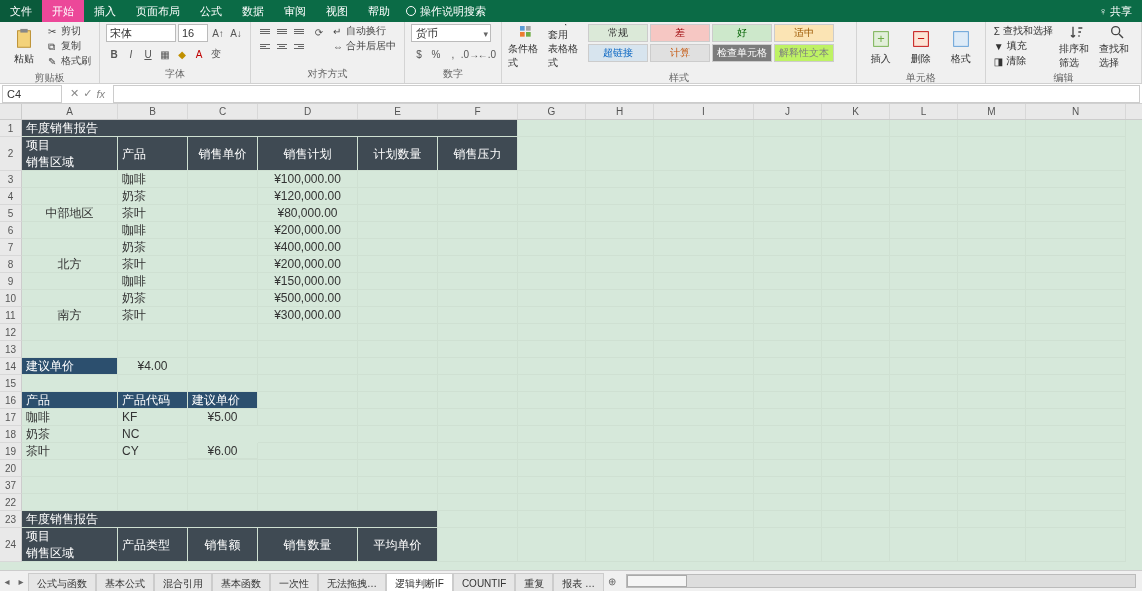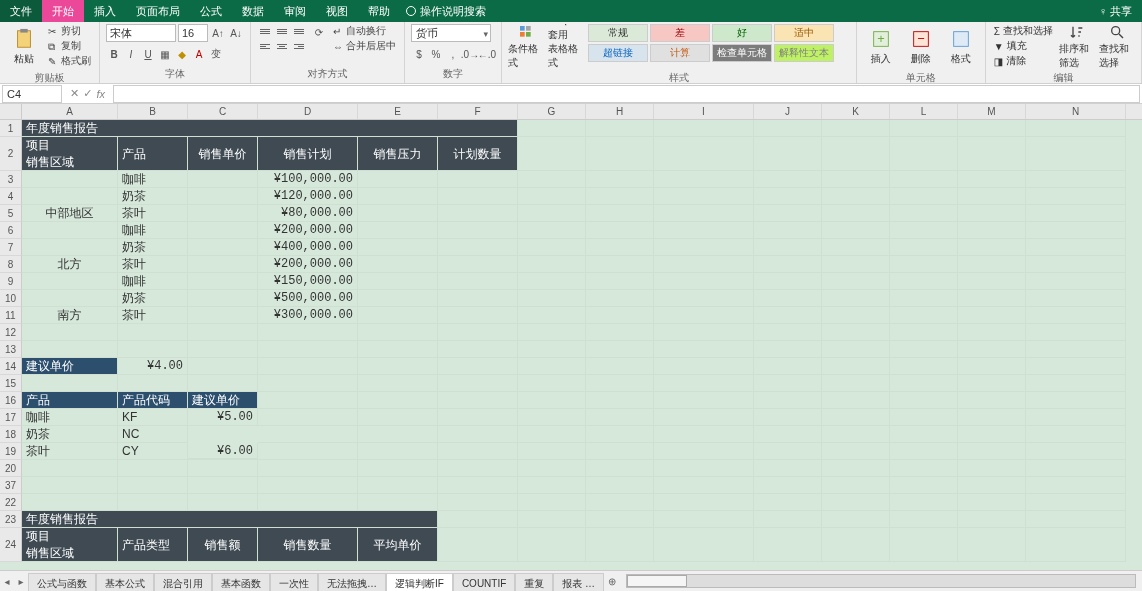--- a/index.html
+++ b/index.html
@@ -62,21 +62,21 @@
 .grid-body{flex:1;overflow:hidden;position:relative;background:#d6e8da;}
 .grid-body-inner{position:absolute;inset:0;overflow:hidden;}
 .row{display:flex;height:17px;}
 .row .rh{width:22px;background:#e9e9e9;border-right:1px solid #ccc;border-bottom:1px solid #d8d8d8;text-align:center;font-size:10px;color:#555;line-height:17px;cursor:pointer;}
 .row .cell{border-right:1px solid #cfe0d2;border-bottom:1px solid #cfe0d2;font-size:12px;padding:0 4px;line-height:17px;white-space:nowrap;overflow:hidden;}
 
 
 .dark-header{background:#3f4a53;color:#fff;}
 .mid-header{background:#3f4a53;color:#fff;}
 .blue-hdr{background:#2c4f6e;color:#fff;}
-.tr{text-align:right;font-family:Liberation Mono, monospace;}
+.tr{text-align:center;}
 .tc{text-align:center;}
 
 
 .sheetbar{height:21px;background:#f0f0f0;border-top:1px solid #ccc;display:flex;align-items:center;font-size:10px;}
 .navbtn{width:14px;text-align:center;color:#666;cursor:pointer;}
 .stab{padding:0 8px;height:19px;line-height:19px;border:1px solid #ccc;border-bottom:none;background:#e6e6e6;cursor:pointer;margin-top:2px;}
 .stab.active{background:#fff;}
 .plus{width:16px;text-align:center;cursor:pointer;color:#666;}
 .hscroll{flex:1;height:14px;background:#ddd;margin:0 6px;border:1px solid #bbb;position:relative;}
 .hscroll .thumb{position:absolute;left:0;top:0;height:12px;width:60px;background:#f5f5f5;border:1px solid #aaa;}
@@ -372,22 +372,22 @@
           <div class="cell" style="width: 68px;"></div>
           <div class="cell" style="width: 100px;"></div>
         </div>
         <div class="row" style="height: 34px;">
           <div class="rh" style="line-height: 34px;">2</div>
           <div class="cell mid-header" style="width: 96px; line-height: 17px; white-space: pre-line;">项目
 销售区域</div>
           <div class="cell mid-header" style="width: 70px; line-height: 34px; white-space: pre-line;">产品</div>
           <div class="cell mid-header tc" style="width: 70px; line-height: 34px; white-space: pre-line;">销售单价</div>
           <div class="cell mid-header tc" style="width: 100px; line-height: 34px; white-space: pre-line;">销售计划</div>
+          <div class="cell mid-header tc" style="width: 80px; line-height: 34px; white-space: pre-line;">计划数量</div>
           <div class="cell mid-header tc" style="width: 80px; line-height: 34px; white-space: pre-line;">销售压力</div>
-          <div class="cell mid-header tc" style="width: 80px; line-height: 34px; white-space: pre-line;">计划数量</div>
           <div class="cell" style="width: 68px;"></div>
           <div class="cell" style="width: 68px;"></div>
           <div class="cell" style="width: 100px;"></div>
           <div class="cell" style="width: 68px;"></div>
           <div class="cell" style="width: 68px;"></div>
           <div class="cell" style="width: 68px;"></div>
           <div class="cell" style="width: 68px;"></div>
           <div class="cell" style="width: 100px;"></div>
         </div>
         <div class="row">

